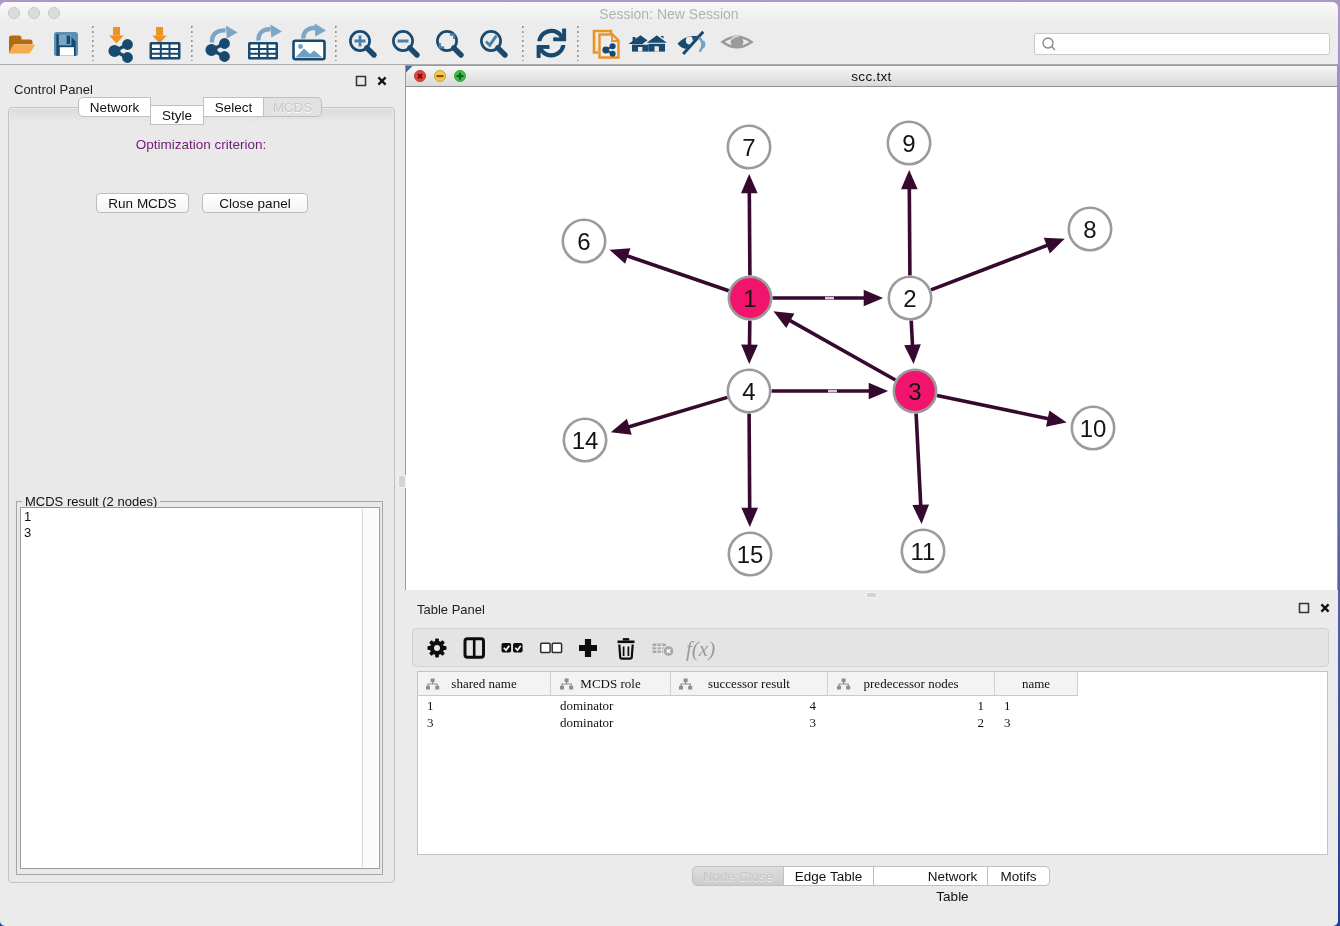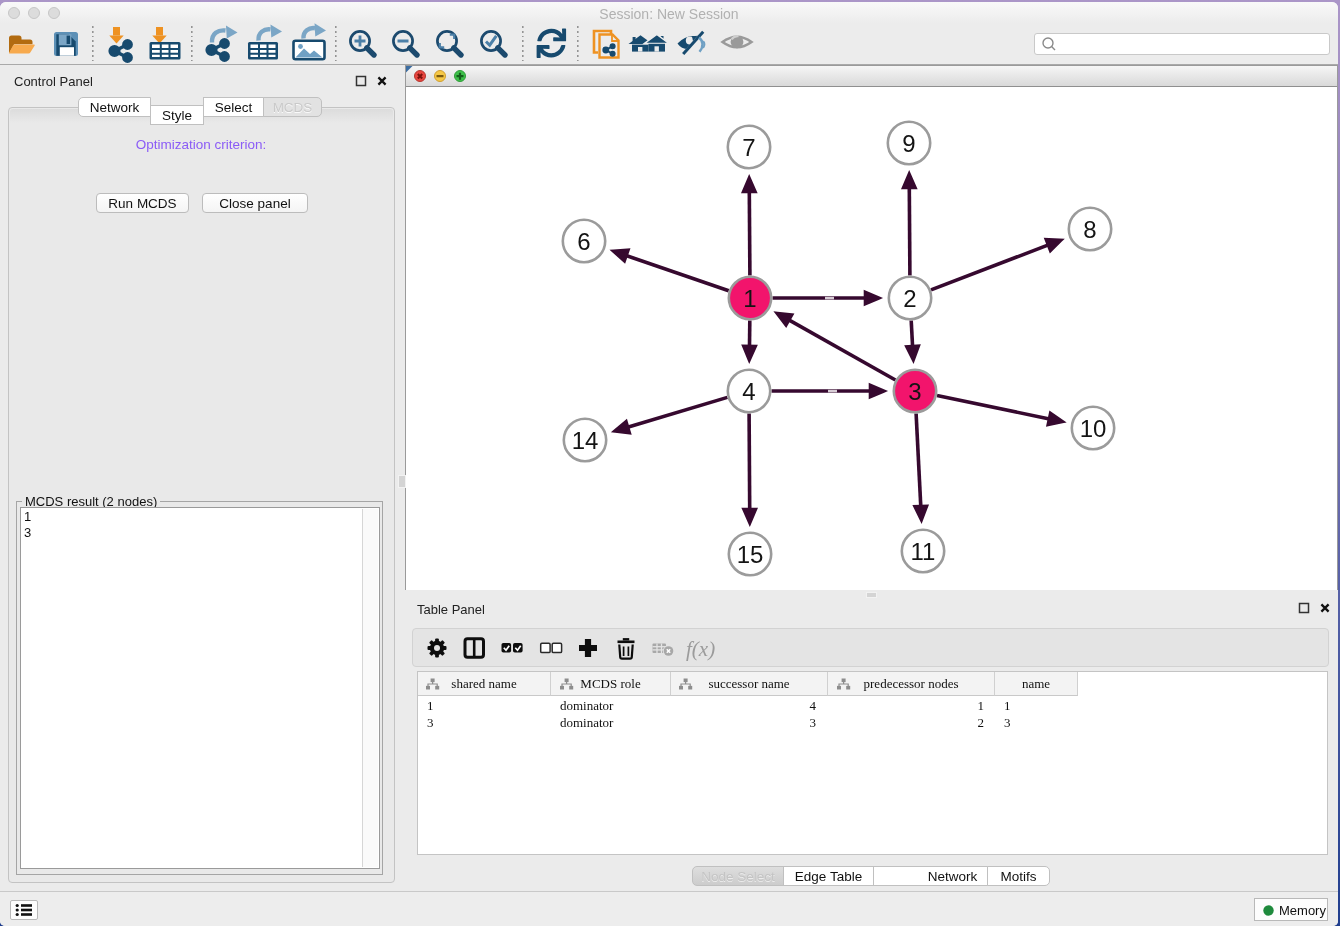--- a/index.html
+++ b/index.html
@@ -194,35 +194,35 @@
   <div class="sep" style="left:577px"></div>
   <div id="searchbox">
         <svg width="18" height="17" style="position:absolute;left:5px;top:1px">
    <circle cx="8" cy="8" r="5" fill="none" stroke="#8a8a8a" stroke-width="1.4"></circle>
    <line x1="11.6" y1="11.6" x2="15" y2="15" stroke="#8a8a8a" stroke-width="1.4"></line>
         </svg>
       </div>
  </div>
  <div id="main">
   <div id="cpanel">
-   <div class="ptitle" style="position:absolute;left:14px;top:7px">Control Panel</div>
+   <div class="ptitle" style="position:absolute;left:14px;top:15px">Control Panel</div>
    <svg width="32" height="12" style="position:absolute;left:355px;top:8px">
     <rect x="1.5" y="1.5" width="9" height="9" fill="none" stroke="#333" stroke-width="1.5"></rect>
     <path d="M23.4,2.4 L30.6,9.6 M30.6,2.4 L23.4,9.6" stroke="#111" stroke-width="2.3"></path>
    </svg>
    <div id="cpbox">
           <div id="cpband"></div>
         </div>
    <div id="cptabs">
     <div class="tabseg" style="left:0;width:73px;border-radius:5px 0 0 5px;">Network</div>
     <div class="tabseg" style="left:72px;width:54px;margin-top:8px;">Style</div>
     <div class="tabseg" style="left:125px;width:61px;">Select</div>
     <div class="tabseg" style="left:185px;width:59px;border-radius:0 5px 5px 0;background:#e2e2e2;color:#c9c9c9;text-shadow:0 1px 0 #fafafa;">MCDS</div>
    </div>
-   <div style="position:absolute;left:0;top:70px;width:402px;text-align:center;font-size:13.5px;color:#8b5cf6">Optimization criterion:</div>
+   <div style="position:absolute;left:0;top:70px;width:402px;text-align:center;font-size:13.5px;color:#701a75">Optimization criterion:</div>
    <div class="btn" style="left:96px;top:126px;width:93px;height:20px;line-height:19px;">Run MCDS</div>
    <div class="btn" style="left:202px;top:126px;width:106px;height:20px;line-height:19px;">Close panel</div>
    <div style="position:absolute;left:16px;top:434px;width:367px;height:374px;border:1px solid #a5a5a5;box-sizing:border-box;"></div>
    <div style="position:absolute;left:22px;top:427px;background:#e9e9e9;padding:0 3px;font-size:13px;color:#111;">MCDS result (2 nodes)</div>
    <div style="position:absolute;left:20px;top:440px;width:360px;height:362px;background:#fff;border:1px solid #9a9a9a;box-sizing:border-box;">
      <div style="position:absolute;left:3px;top:1px;font-size:13px;color:#111;line-height:16px;">1<br>3</div>
      <div style="position:absolute;right:1px;top:1px;width:15px;height:358px;background:#fafafa;border-left:1px solid #d6d6d6;"></div>
    </div>
   </div>
   <div id="netwin">
@@ -231,20 +231,21 @@
             <polygon points="0,0 6.5,0 0,6.5" fill="#3c6da1"></polygon>
           </svg>
     <div class="jl" style="left:8px;background:#e8453e;border:1px solid #b33730;"></div>
     <div class="jl" style="left:28px;background:#f6c846;border:1px solid #cf9f31;"></div>
     <div class="jl" style="left:48px;background:#3ec04a;border:1px solid #2f9c39;"></div>
     <svg width="60" height="14" style="position:absolute;left:5px;top:3px">
      <path d="M6.8,5 L11.2,9.4 M11.2,5 L6.8,9.4" stroke="#7c120d" stroke-width="2.1"></path>
      <path d="M25.5,7.2 L32.5,7.2" stroke="#7a5a10" stroke-width="2.2"></path>
      <path d="M45.5,7.2 L52.5,7.2 M49,3.7 L49,10.7" stroke="#135f1b" stroke-width="2.2"></path>
     </svg>
+    <div style="position:absolute;top:3px;left:0;width:100%;text-align:center;font-size:13.5px;font-weight:400;letter-spacing:0.3px;color:#111;">scc.txt</div>
    </div>
    <div id="netcanvas">
 <svg width="931" height="503" viewBox="0 0 931 503">
 <g stroke="#36092f" stroke-width="3.6" fill="#36092f">
 <line x1="343.9" y1="188.5" x2="343.3" y2="104.5"></line>
 <polygon points="343.2,91.5 348.9,104.5 337.7,104.5"></polygon>
 <line x1="322.7" y1="203.7" x2="220.1" y2="168.5"></line>
 <polygon points="207.8,164.2 221.9,163.2 218.3,173.7"></polygon>
 <line x1="366.5" y1="211.0" x2="459.5" y2="211.0"></line>
 <polygon points="472.5,211.0 459.5,216.6 459.5,205.4"></polygon>
@@ -350,21 +351,21 @@
      <circle cx="250.5" cy="22" r="5.6" fill="#e4e4e4"></circle>
             <circle cx="250.5" cy="22" r="4.8" fill="#a8a8a8"></circle>
      <path d="M248.8,20.3 L252.2,23.7 M252.2,20.3 L248.8,23.7" stroke="#fff" stroke-width="1.5"></path>
 
      <text x="268" y="26.5" font-family="Liberation Serif,serif" font-style="italic" font-size="21px" fill="#9b9b9b">f(x)</text>
     </svg>
    </div>
    <div id="tblarea">
     <div class="hcell" style="left:0;width:133px;">shared name</div>
     <div class="hcell" style="left:133px;width:120px;">MCDS role</div>
-    <div class="hcell" style="left:253px;width:157px;">successor name</div>
+    <div class="hcell" style="left:253px;width:157px;">successor result</div>
     <div class="hcell" style="left:410px;width:167px;">predecessor nodes</div>
     <div class="hcell" style="left:577px;width:83px;">name</div>
     <svg width="660" height="24" style="position:absolute;left:0;top:0">
      <g fill="#8d8d8d">
       <g transform="translate(8,6.5)">
                 <rect x="4.6" y="0" width="4" height="3.6"></rect>
                 <rect x="0" y="7.4" width="4" height="3.6"></rect>
                 <rect x="9.2" y="7.4" width="4" height="3.6"></rect>
                 <path d="M6.6,3.6 V5.5 M2,7.4 V5.5 H11.2 V7.4" fill="none" stroke="#8d8d8d" stroke-width="1.2"></path>
               </g>
@@ -393,38 +394,20 @@
     <div class="trow" style="left:253px;top:25px;width:145px;text-align:right;">4</div>
     <div class="trow" style="left:410px;top:25px;width:156px;text-align:right;">1</div>
     <div class="trow" style="left:586px;top:25px;">1</div>
     <div class="trow" style="left:9px;top:42px;">3</div>
     <div class="trow" style="left:142px;top:42px;">dominator</div>
     <div class="trow" style="left:253px;top:42px;width:145px;text-align:right;">3</div>
     <div class="trow" style="left:410px;top:42px;width:156px;text-align:right;">2</div>
     <div class="trow" style="left:586px;top:42px;">3</div>
    </div>
    <div id="btabs">
-    <div class="tabseg" style="left:0;width:92px;border-radius:5px 0 0 5px;background:linear-gradient(180deg,#dedede,#cccccc);color:#c4c4c4;text-shadow:0 1px 0 #ececec;">Node Select</div>
+    <div class="tabseg" style="left:0;width:92px;border-radius:5px 0 0 5px;background:linear-gradient(180deg,#dedede,#cccccc);color:#c4c4c4;text-shadow:0 1px 0 #ececec;">Node Close</div>
     <div class="tabseg" style="left:91px;width:91px;">Edge Table</div>
     <div class="tabseg" style="left:181px;width:115px;padding-left:44px;">Network Table</div>
     <div class="tabseg" style="left:295px;width:63px;border-radius:0 5px 5px 0;">Motifs</div>
    </div>
   </div>
  </div>
- <div id="statusbar">
-  <div class="sbtn" style="left:10px;top:8px;width:28px;height:20px;border-radius:2px;">
-   <svg width="18" height="14" style="position:absolute;left:4px;top:2px">
-    <circle cx="2.2" cy="2.5" r="1.6" fill="#111"></circle>
-          <rect x="6" y="1.2" width="11" height="2.6" fill="#111"></rect>
-    <circle cx="2.2" cy="7" r="1.6" fill="#111"></circle>
-          <rect x="6" y="5.7" width="11" height="2.6" fill="#111"></rect>
-    <circle cx="2.2" cy="11.5" r="1.6" fill="#111"></circle>
-          <rect x="6" y="10.2" width="11" height="2.6" fill="#111"></rect>
-   </svg>
-  </div>
-  <div class="sbtn" style="left:1254px;top:6px;width:74px;height:23px;">
-   <svg width="11" height="11" style="position:absolute;left:8px;top:6px">
-          <circle cx="5.5" cy="5.5" r="5.2" fill="#1e8a3c"></circle>
-        </svg>
-   <div style="position:absolute;left:24px;top:4px;font-size:13px;color:#111">Memory</div>
-  </div>
- </div>
 </div>
 
 </body></html>

